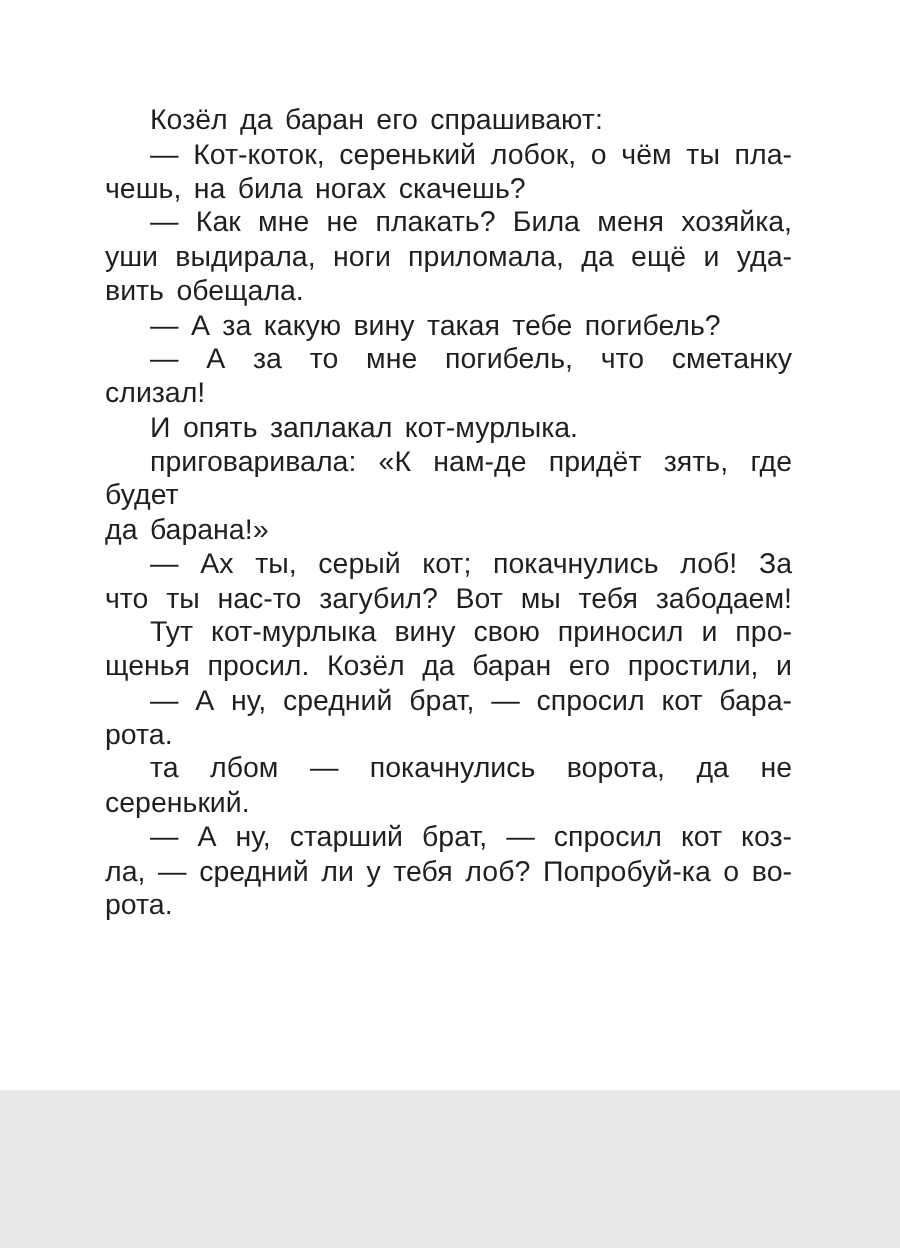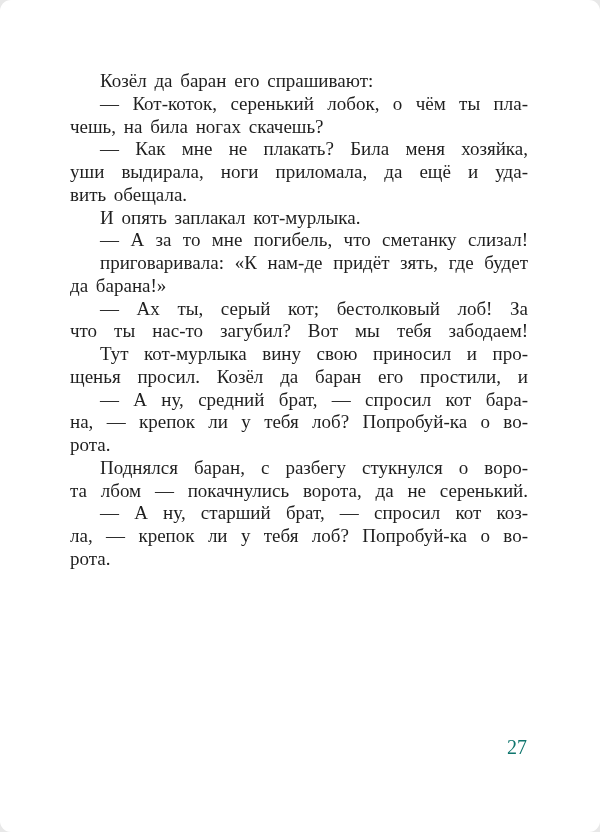--- a/index.html
+++ b/index.html
@@ -3,26 +3,25 @@
   <meta charset="utf-8">
   <style>
     html, body {
       margin: 0;
       padding: 0;
       background: #e8e8e8;
     }
     .page {
       position: relative;
       width: 600px;
-      height: 832px;
+      height: 727px;
       background: #ffffff;
       overflow: hidden;
-      font-family: Liberation Serif, serif;
+      font-family: Liberation Sans, sans-serif;
       color: #1f1f1f;
-      border-radius: 11px;
     }
     .text-block {
       position: absolute;
       left: 70px;
       top: 70px;
       width: 458px;
       font-size: 19px;
       line-height: 22.75px;
       word-spacing: 3px;
     }
@@ -62,46 +61,47 @@
       <div class="para">
         <div class="line flush">— Кот-коток, серенький лобок, о чём ты пла-</div>
         <div class="line">чешь, на била ногах скачешь?</div>
       </div>
       <div class="para">
         <div class="line flush">— Как мне не плакать? Била меня хозяйка,</div>
         <div class="line flush">уши выдирала, ноги приломала, да ещё и уда-</div>
         <div class="line">вить обещала.</div>
       </div>
       <div class="para">
-        <div class="line">И опять заплакал кот-мурлыка.</div>
+        <div class="line">— А за какую вину такая тебе погибель?</div>
       </div>
       <div class="para">
         <div class="line flush">— А за то мне погибель, что сметанку слизал!</div>
+      </div>
+      <div class="para">
+        <div class="line">И опять заплакал кот-мурлыка.</div>
       </div>
       <div class="para">
         <div class="line flush">приговаривала: «К нам-де придёт зять, где будет</div>
         <div class="line">да барана!»</div>
       </div>
       <div class="para">
-        <div class="line flush">— Ах ты, серый кот; бестолковый лоб! За</div>
+        <div class="line flush">— Ах ты, серый кот; покачнулись лоб! За</div>
         <div class="line flush">что ты нас-то загубил? Вот мы тебя забодаем!</div>
       </div>
       <div class="para">
         <div class="line flush">Тут кот-мурлыка вину свою приносил и про-</div>
         <div class="line flush">щенья просил. Козёл да баран его простили, и</div>
       </div>
       <div class="para">
         <div class="line flush">— А ну, средний брат, — спросил кот бара-</div>
-        <div class="line flush">на, — крепок ли у тебя лоб? Попробуй-ка о во-</div>
         <div class="line">рота.</div>
       </div>
       <div class="para">
-        <div class="line flush">Поднялся баран, с разбегу стукнулся о воро-</div>
         <div class="line flush">та лбом — покачнулись ворота, да не серенький.</div>
       </div>
       <div class="para">
         <div class="line flush">— А ну, старший брат, — спросил кот коз-</div>
-        <div class="line flush">ла, — крепок ли у тебя лоб? Попробуй-ка о во-</div>
+        <div class="line flush">ла, — средний ли у тебя лоб? Попробуй-ка о во-</div>
         <div class="line">рота.</div>
       </div>
     </div>
   <div class="page-number">27</div>
 </div>
 
 </body></html>

